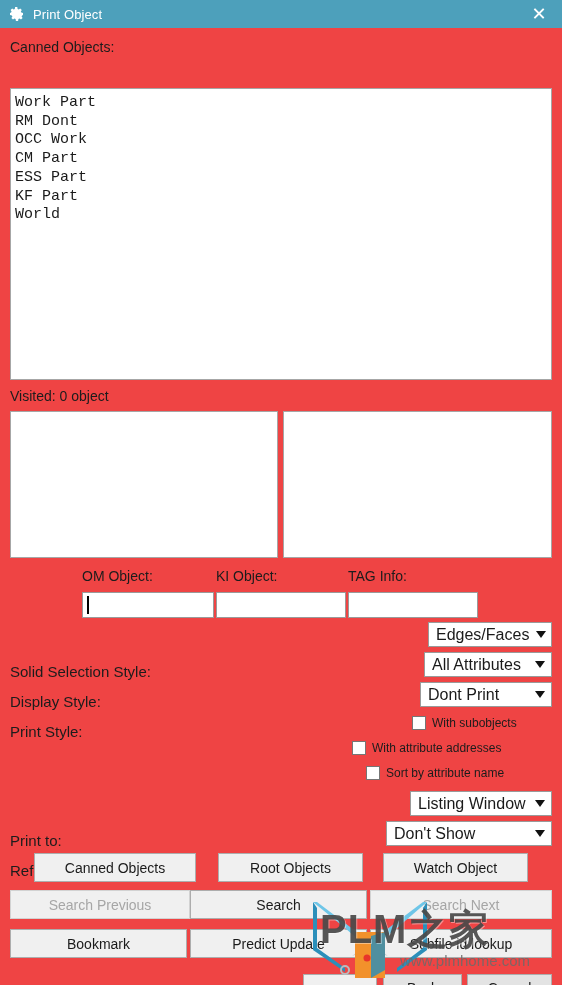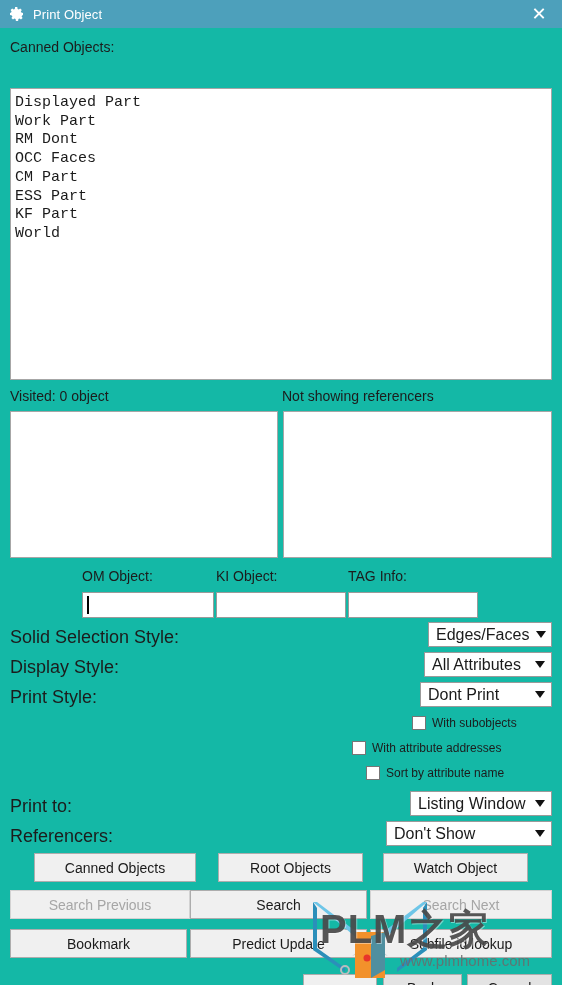--- a/index.html
+++ b/index.html
@@ -59,21 +59,21 @@
     font-size: 18px;
     line-height: 1;
     cursor: pointer;
     user-select: none;
   }
   
   .content {
     flex: 1 1 auto;
     position: relative;
     padding: 0;
-    background: #14b8a6;
+    background: #ef4444;
   }
   .lbl {
     font-size: 14px;
     color: #1c1c1c;
     white-space: nowrap;
   }
   
   .canned-label {
     position: absolute;
     left: 10px;
@@ -152,22 +152,23 @@
     left: 87px;
     top: 568px;
     width: 2px;
     height: 18px;
     background: #000000;
   }
   
   .row-label {
     position: absolute;
     left: 10px;
-    font-size: 18px;
+    font-size: 15px;
     color: #1c1c1c;
+    margin-top: 36px;
   }
   .combo {
     position: absolute;
     height: 25px;
     background: #ffffff;
     border: 1px solid #9a9a9a;
     box-sizing: border-box;
     display: flex;
     align-items: center;
     padding: 0 6px 0 7px;
@@ -278,33 +279,31 @@
     <div class="titlebar-title">Print Object</div>
     <div class="titlebar-close">✕</div>
   </div>
 
   <div class="content">
 
     <div class="lbl canned-label">Canned Objects:</div>
 
     <div class="listbox">
       <ul>
-        <li>Displayed Part</li>
         <li>Work Part</li>
         <li>RM Dont</li>
-        <li>OCC Faces</li>
+        <li>OCC Work</li>
         <li>CM Part</li>
         <li>ESS Part</li>
         <li>KF Part</li>
         <li>World</li>
       </ul>
     </div>
 
     <div class="lbl visited-label">Visited: 0 object</div>
-    <div class="lbl refs-label">Not showing referencers</div>
     <div class="panel-left"></div>
     <div class="panel-right"></div>
 
     <div class="lbl flabel-om">OM Object:</div>
     <div class="lbl flabel-ki">KI Object:</div>
     <div class="lbl flabel-tag">TAG Info:</div>
     <input class="tfield tfield-om" value="" style="">
     <div class="caret"></div>
     <input class="tfield tfield-ki" value="" style="">
     <input class="tfield tfield-tag" value="" style="">

